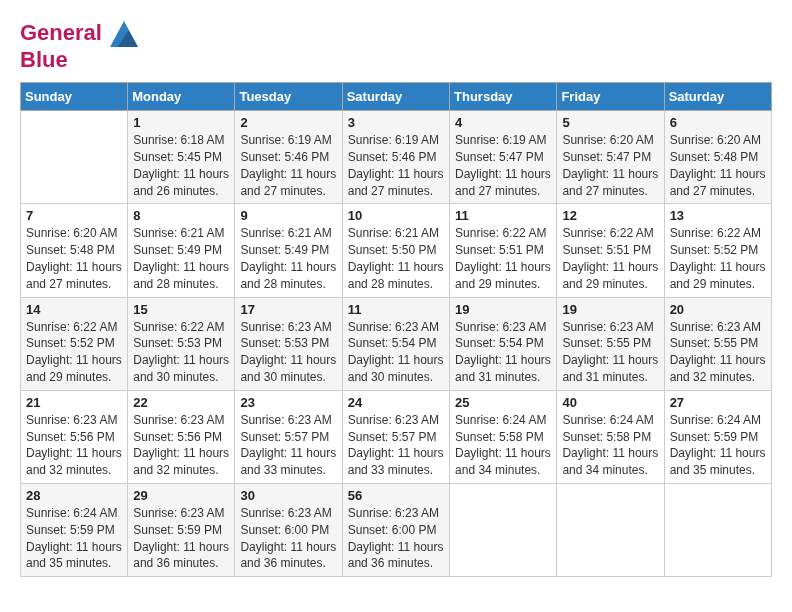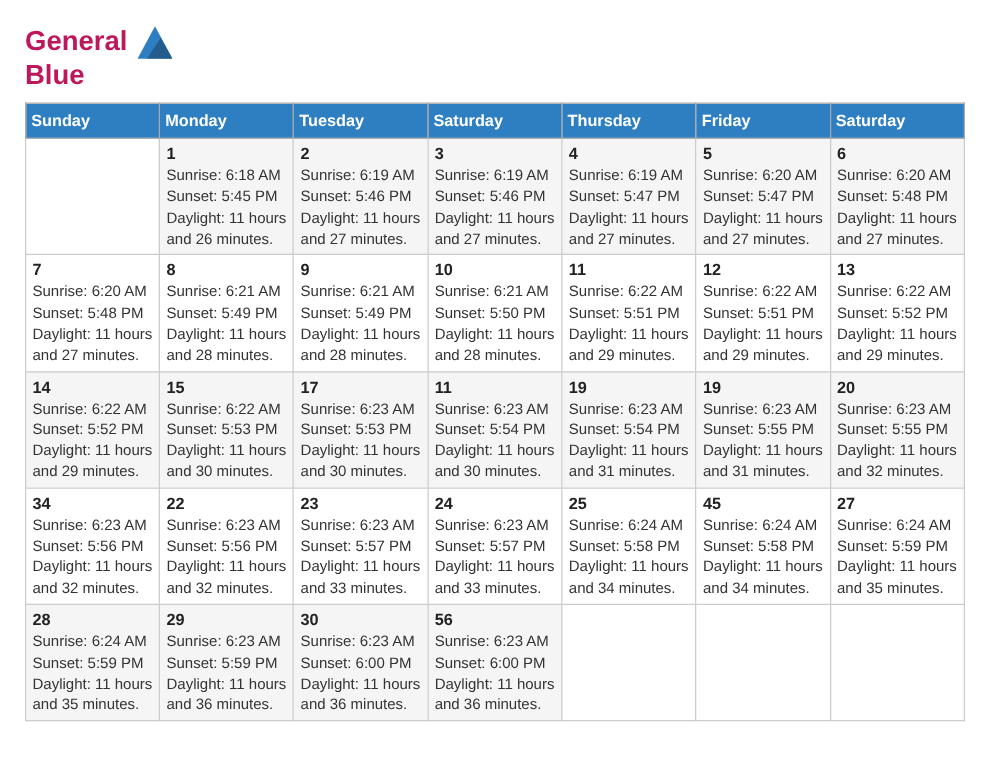--- a/index.html
+++ b/index.html
@@ -206,41 +206,41 @@
           <span class="day-number">19</span>
           <div class="day-info">Sunrise: 6:23 AM<br>Sunset: 5:55 PM<br>Daylight: 11 hours<br>and 31 minutes.</div>
         </td>
         <td>
           <span class="day-number">20</span>
           <div class="day-info">Sunrise: 6:23 AM<br>Sunset: 5:55 PM<br>Daylight: 11 hours<br>and 32 minutes.</div>
         </td>
       </tr>
       <tr>
         <td>
-          <span class="day-number">34</span>
+          <span class="day-number">21</span>
           <div class="day-info">Sunrise: 6:23 AM<br>Sunset: 5:56 PM<br>Daylight: 11 hours<br>and 32 minutes.</div>
         </td>
         <td>
           <span class="day-number">22</span>
           <div class="day-info">Sunrise: 6:23 AM<br>Sunset: 5:56 PM<br>Daylight: 11 hours<br>and 32 minutes.</div>
         </td>
         <td>
           <span class="day-number">23</span>
           <div class="day-info">Sunrise: 6:23 AM<br>Sunset: 5:57 PM<br>Daylight: 11 hours<br>and 33 minutes.</div>
         </td>
         <td>
           <span class="day-number">24</span>
           <div class="day-info">Sunrise: 6:23 AM<br>Sunset: 5:57 PM<br>Daylight: 11 hours<br>and 33 minutes.</div>
         </td>
         <td>
           <span class="day-number">25</span>
           <div class="day-info">Sunrise: 6:24 AM<br>Sunset: 5:58 PM<br>Daylight: 11 hours<br>and 34 minutes.</div>
         </td>
         <td>
-          <span class="day-number">45</span>
+          <span class="day-number">40</span>
           <div class="day-info">Sunrise: 6:24 AM<br>Sunset: 5:58 PM<br>Daylight: 11 hours<br>and 34 minutes.</div>
         </td>
         <td>
           <span class="day-number">27</span>
           <div class="day-info">Sunrise: 6:24 AM<br>Sunset: 5:59 PM<br>Daylight: 11 hours<br>and 35 minutes.</div>
         </td>
       </tr>
       <tr>
         <td>
           <span class="day-number">28</span>

